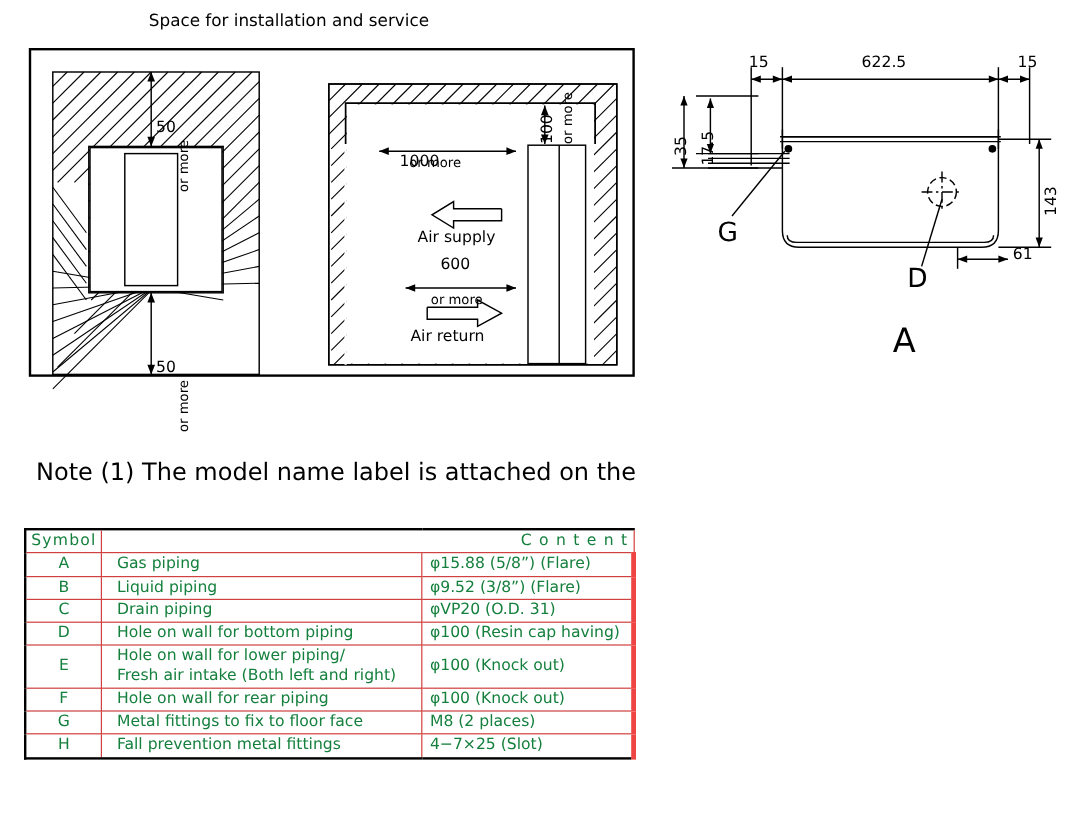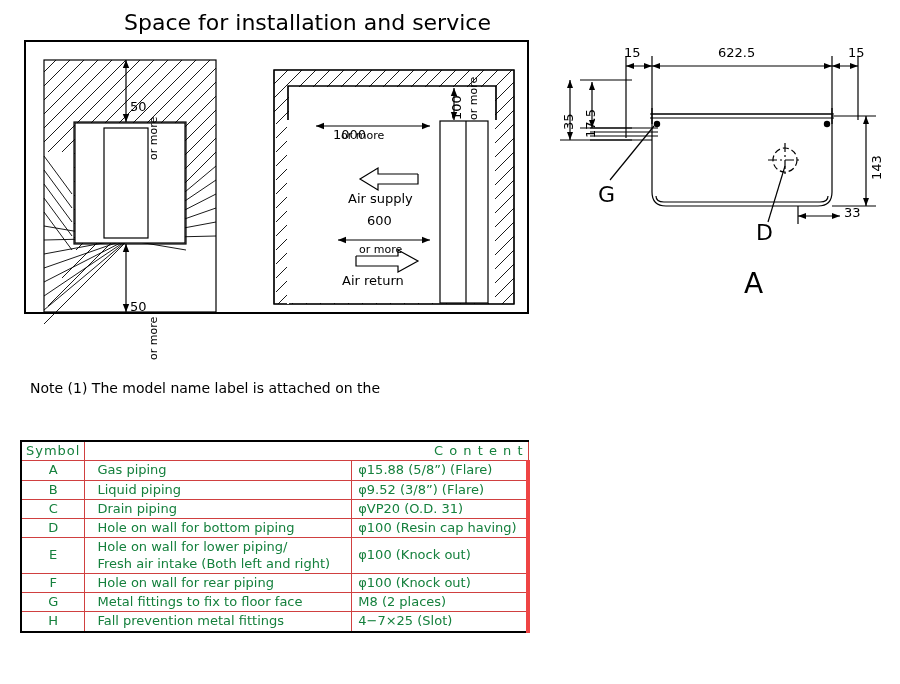--- a/index.html
+++ b/index.html
@@ -18,38 +18,38 @@
   .abs { position: absolute; }
   .lbl {
     position: absolute;
     font-family: "DejaVu Sans", sans-serif;
     font-size: 13px;
     color: #000;
     white-space: pre;
     line-height: 1.15;
   }
   .lbl.small { font-size: 11px; }
-  .lbl.title { font-size: 22px; }
+  .lbl.title { font-size: 14px; }
   .lbl.big { font-size: 22px; }
   .vert {
     transform: rotate(-90deg);
     transform-origin: left top;
   }
   
   #panel-left {
     left: 24px; top: 40px; width: 505px; height: 274px;
     border: 2px solid #000;
     box-sizing: border-box;
     background: #fff;
   }
   
   #note {
     left: 30px; top: 378px; width: 470px;
   }
-  #note div { font-size: 14px; line-height: 1.55; white-space: pre; }
+  #note div { font-size: 20px; line-height: 1.55; white-space: pre; }
   
   #spec-table {
     position: absolute;
     left: 20px; top: 440px; width: 510px;
     border-collapse: collapse;
     font-size: 13px;
   }
   #spec-table td, #spec-table th {
     border: 1px solid #d04040;
     padding: 1px 4px;
@@ -296,21 +296,21 @@
   </svg>
 
   <div class="lbl" style="left:84px; top:26px;">15</div>
   <div class="lbl" style="left:178px; top:26px;">622.5</div>
   <div class="lbl" style="left:308px; top:26px;">15</div>
 
   <div class="lbl vert" style="left:22px; top:110px;">35</div>
   <div class="lbl vert" style="left:44px; top:118px;">17.5</div>
 
   <div class="lbl vert" style="left:330px; top:160px;">143</div>
-  <div class="lbl" style="left:304px; top:186px;">33</div>
+  <div class="lbl" style="left:304px; top:186px;">61</div>
 
   <div class="lbl big" style="left:58px; top:162px;">G</div>
   <div class="lbl big" style="left:216px; top:200px;">D</div>
   <div class="lbl" style="left:204px; top:248px; font-size:28px;">A</div>
 </div>
 
 <div class="abs" id="note">
   <div>Note (1) The model name label is attached on the</div>
 </div>
 

